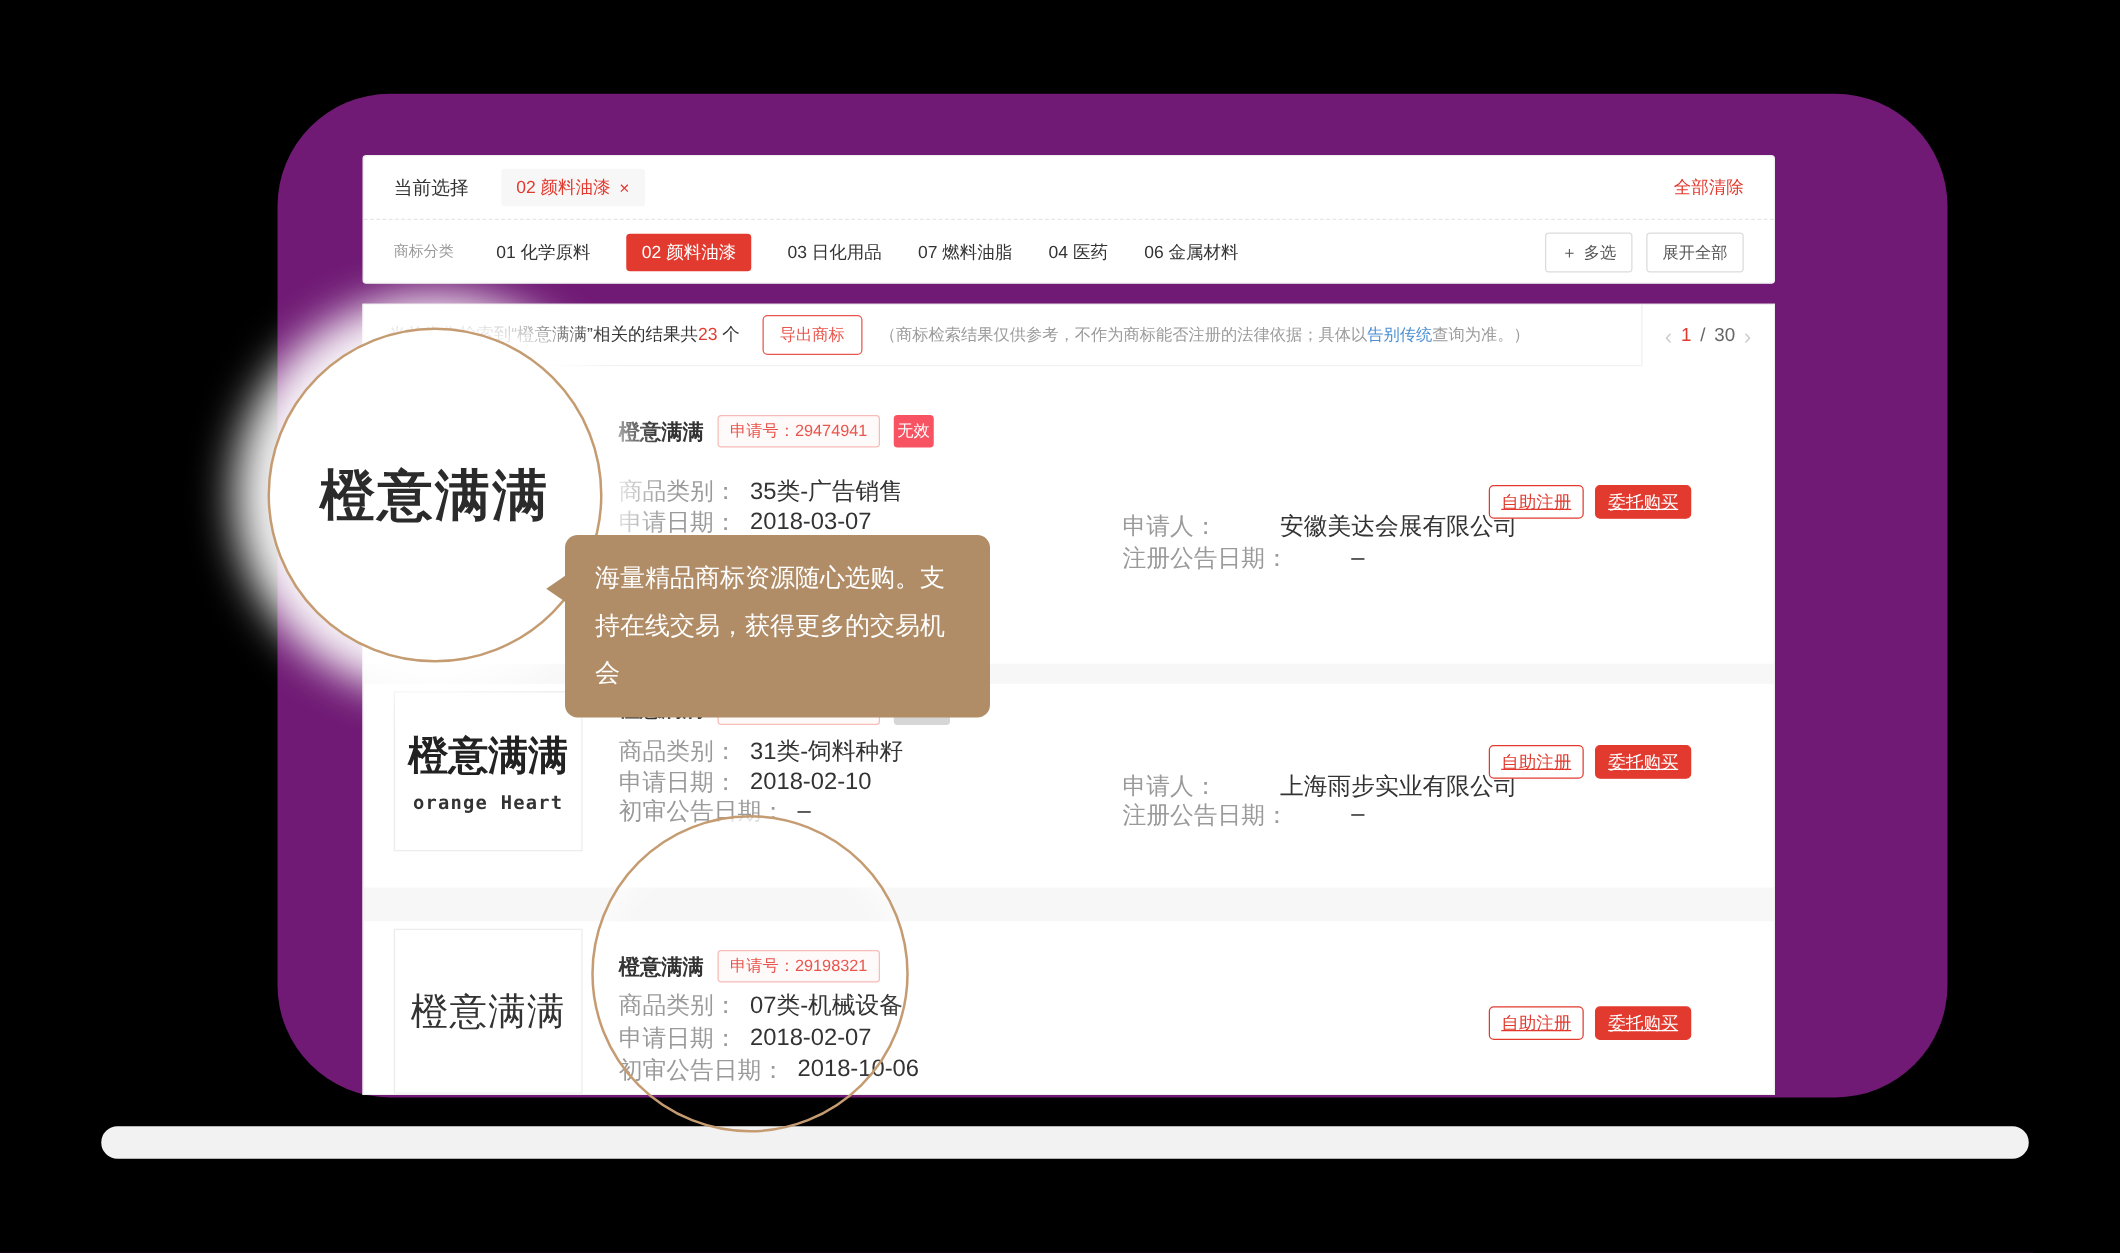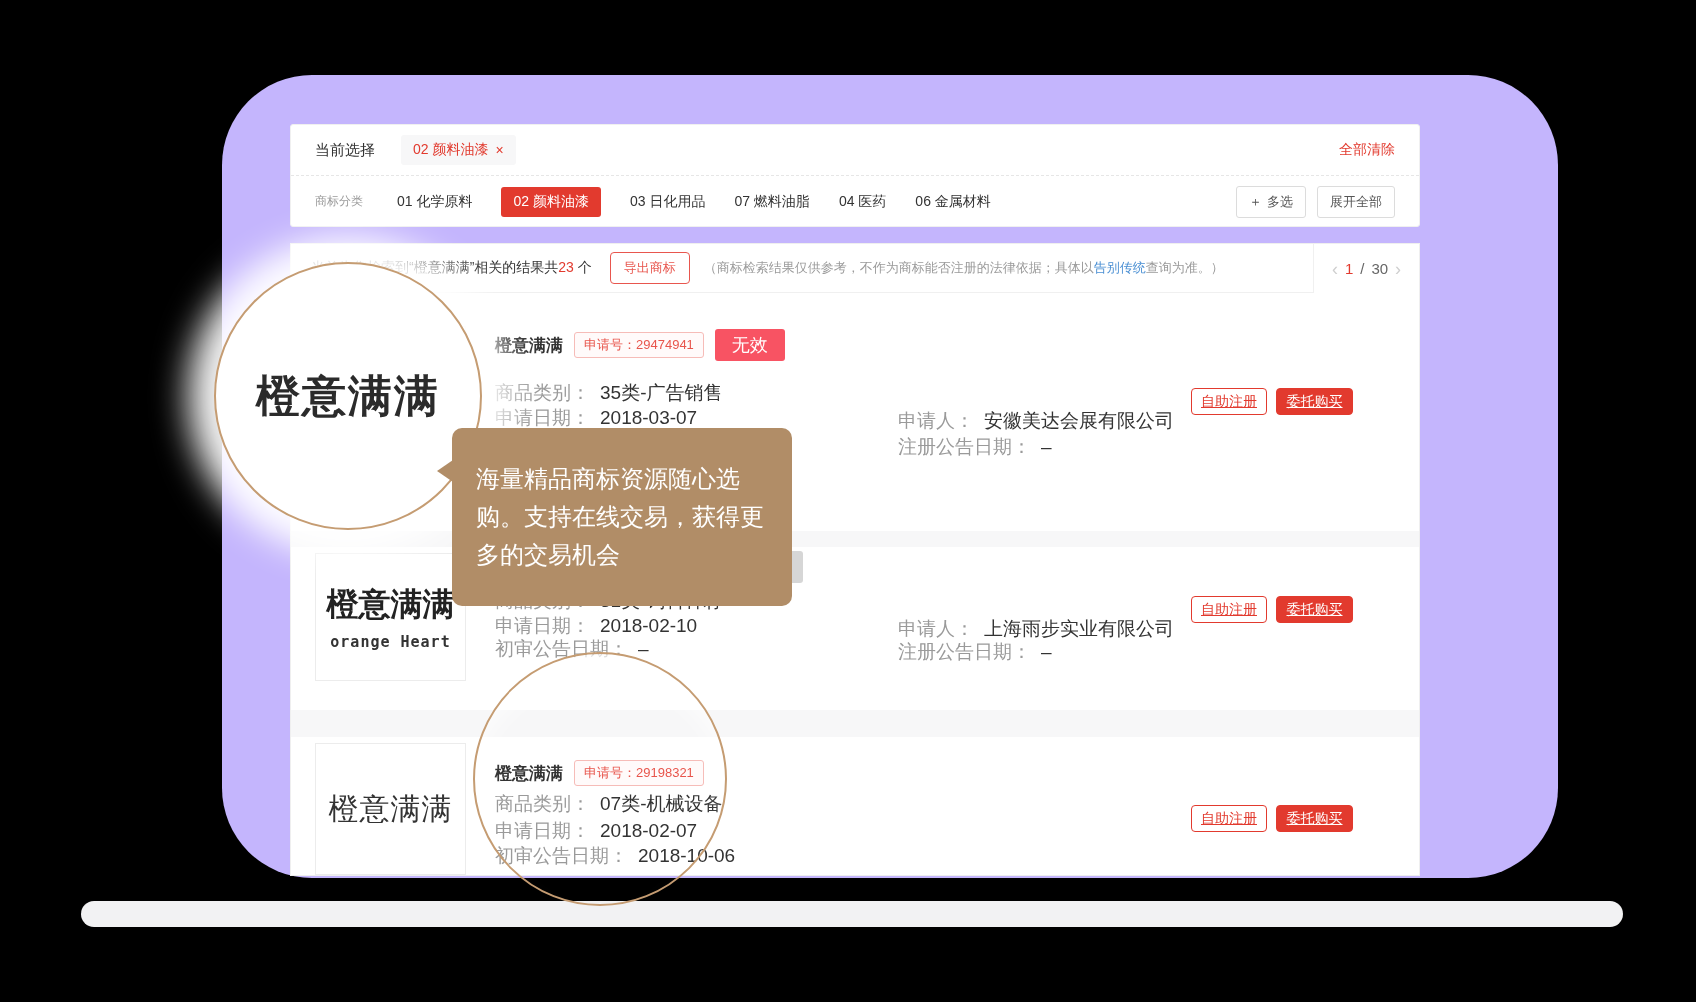--- a/index.html
+++ b/index.html
@@ -2,21 +2,21 @@
 <html><head>
 <meta charset="utf-8">
 <style>
   * { margin:0; padding:0; box-sizing:border-box; }
   html,body { width:1696px; height:1002px; background:#000; overflow:hidden;
               font-family:"Liberation Sans","DejaVu Sans",sans-serif; }
   .canvas { position:relative; width:1696px; height:1002px; background:#000; }
 
   
   .screen { position:absolute; left:222px; top:75px; width:1336px; height:803px;
-            background:#c4b5fd; border-radius:90px; }
+            background:#701a75; border-radius:90px; }
   .base-bar { position:absolute; left:81px; top:901px; width:1542px; height:26px;
               background:#f2f2f3; border-radius:13px; }
 
   
   .filter-panel { position:absolute; left:68px; top:49px; width:1130px; height:103px;
                   background:#fff; border:1px solid #f0f0f0; border-radius:3px; }
   .filter-row { height:51px; display:flex; align-items:center; padding:0 24px; position:relative; }
   .filter-row.first { border-bottom:1px dashed #e6e6e6; }
   .cur-label { font-size:15px; color:#333; }
   .sel-tag { margin-left:26px; background:#f7f7f8; border-radius:3px; padding:6px 12px;
@@ -57,45 +57,45 @@
             display:flex; flex-direction:column; align-items:center; justify-content:center; }
   .tm-main { font-size:30px; color:#333; letter-spacing:1px; }
   .tm-cal  { font-family:"DejaVu Serif","Liberation Serif",serif; font-weight:bold; font-size:32px; color:#222; }
   .tm-sub  { font-family:"DejaVu Sans Mono","Liberation Mono",monospace; font-weight:bold;
              font-size:15px; color:#333; letter-spacing:1px; margin-top:6px; }
 
   .title-line { position:absolute; left:204px; display:flex; align-items:center; gap:11px; height:26px; }
   .tm-name { font-size:17px; font-weight:bold; color:#333; white-space:nowrap; }
   .app-tag { border:1px solid #f6bcb8; background:#fffafa; color:#e8554c; font-size:13px;
              border-radius:3px; padding:3px 9px; white-space:nowrap; }
-  .st-tag { font-size:18px; color:#fff; border-radius:3px; padding:4px 17px; white-space:nowrap; }
+  .st-tag { font-size:13px; color:#fff; border-radius:3px; padding:4px 3px; white-space:nowrap; }
   .st-red { background:#f85363; }
   .st-gray { background:#d6d6d6; }
 
   .fline { position:absolute; left:204px; height:20px; font-size:19px; display:flex; align-items:center; white-space:nowrap; }
   .fl-label { color:#9a9a9a; margin-right:10px; }
   .fl-value { color:#333; }
-  .fcol2 { position:absolute; left:403px; top:0; display:flex; align-items:center; }
+  .fcol2 { position:absolute; left:403px; top:0; display:flex; align-items:center;gap:40px; }
 
   .act-btn { position:absolute; height:27px; font-size:14px; border-radius:4px; cursor:pointer;
              display:flex; align-items:center; justify-content:center;text-decoration:underline; }
   .act-register { left:900px; width:76px; border:1px solid #e23a2e; color:#e23a2e; background:#fff; }
   .act-buy { left:985px; width:77px; border:1px solid #e23a2e; background:#e23a2e; color:#fff; }
 
   
   .magnifier { position:absolute; border:2px solid #c59c72; border-radius:50%; z-index:20; }
   .mag1 { left:-8px; top:187px; width:268px; height:268px; background:#fff;
           box-shadow:0 0 34px 26px rgba(255,255,255,0.96);
           display:flex; align-items:center; justify-content:center; }
   .mag1-text { font-size:44px; font-weight:bold; color:#2b2b2b; letter-spacing:2px; }
   .mag2 { left:251px; top:577px; width:254px; height:254px; background:transparent;
           box-shadow:inset 0 26px 30px -12px rgba(255,255,255,0.85); }
 
   .tooltip { position:absolute; z-index:30; background:#b18d67; border-radius:10px;
-             color:#fff; font-size:24px; line-height:38px; padding:32px 24px; width:340px; }
+             color:#fff; font-size:20px; line-height:38px; padding:16px 24px; width:340px; }
   .tooltip::before { content:""; position:absolute; left:-15px; width:0; height:0;
                      border-top:11px solid transparent; border-bottom:11px solid transparent;
                      border-right:16px solid #b18d67; }
   .tip1 { left:230px; top:353px; }
   .tip1::before { top:32px; }
   .tip2 { left:449px; top:679px; }
   .tip2::before { top:38px; }
 </style>
 </head>
 <body>

